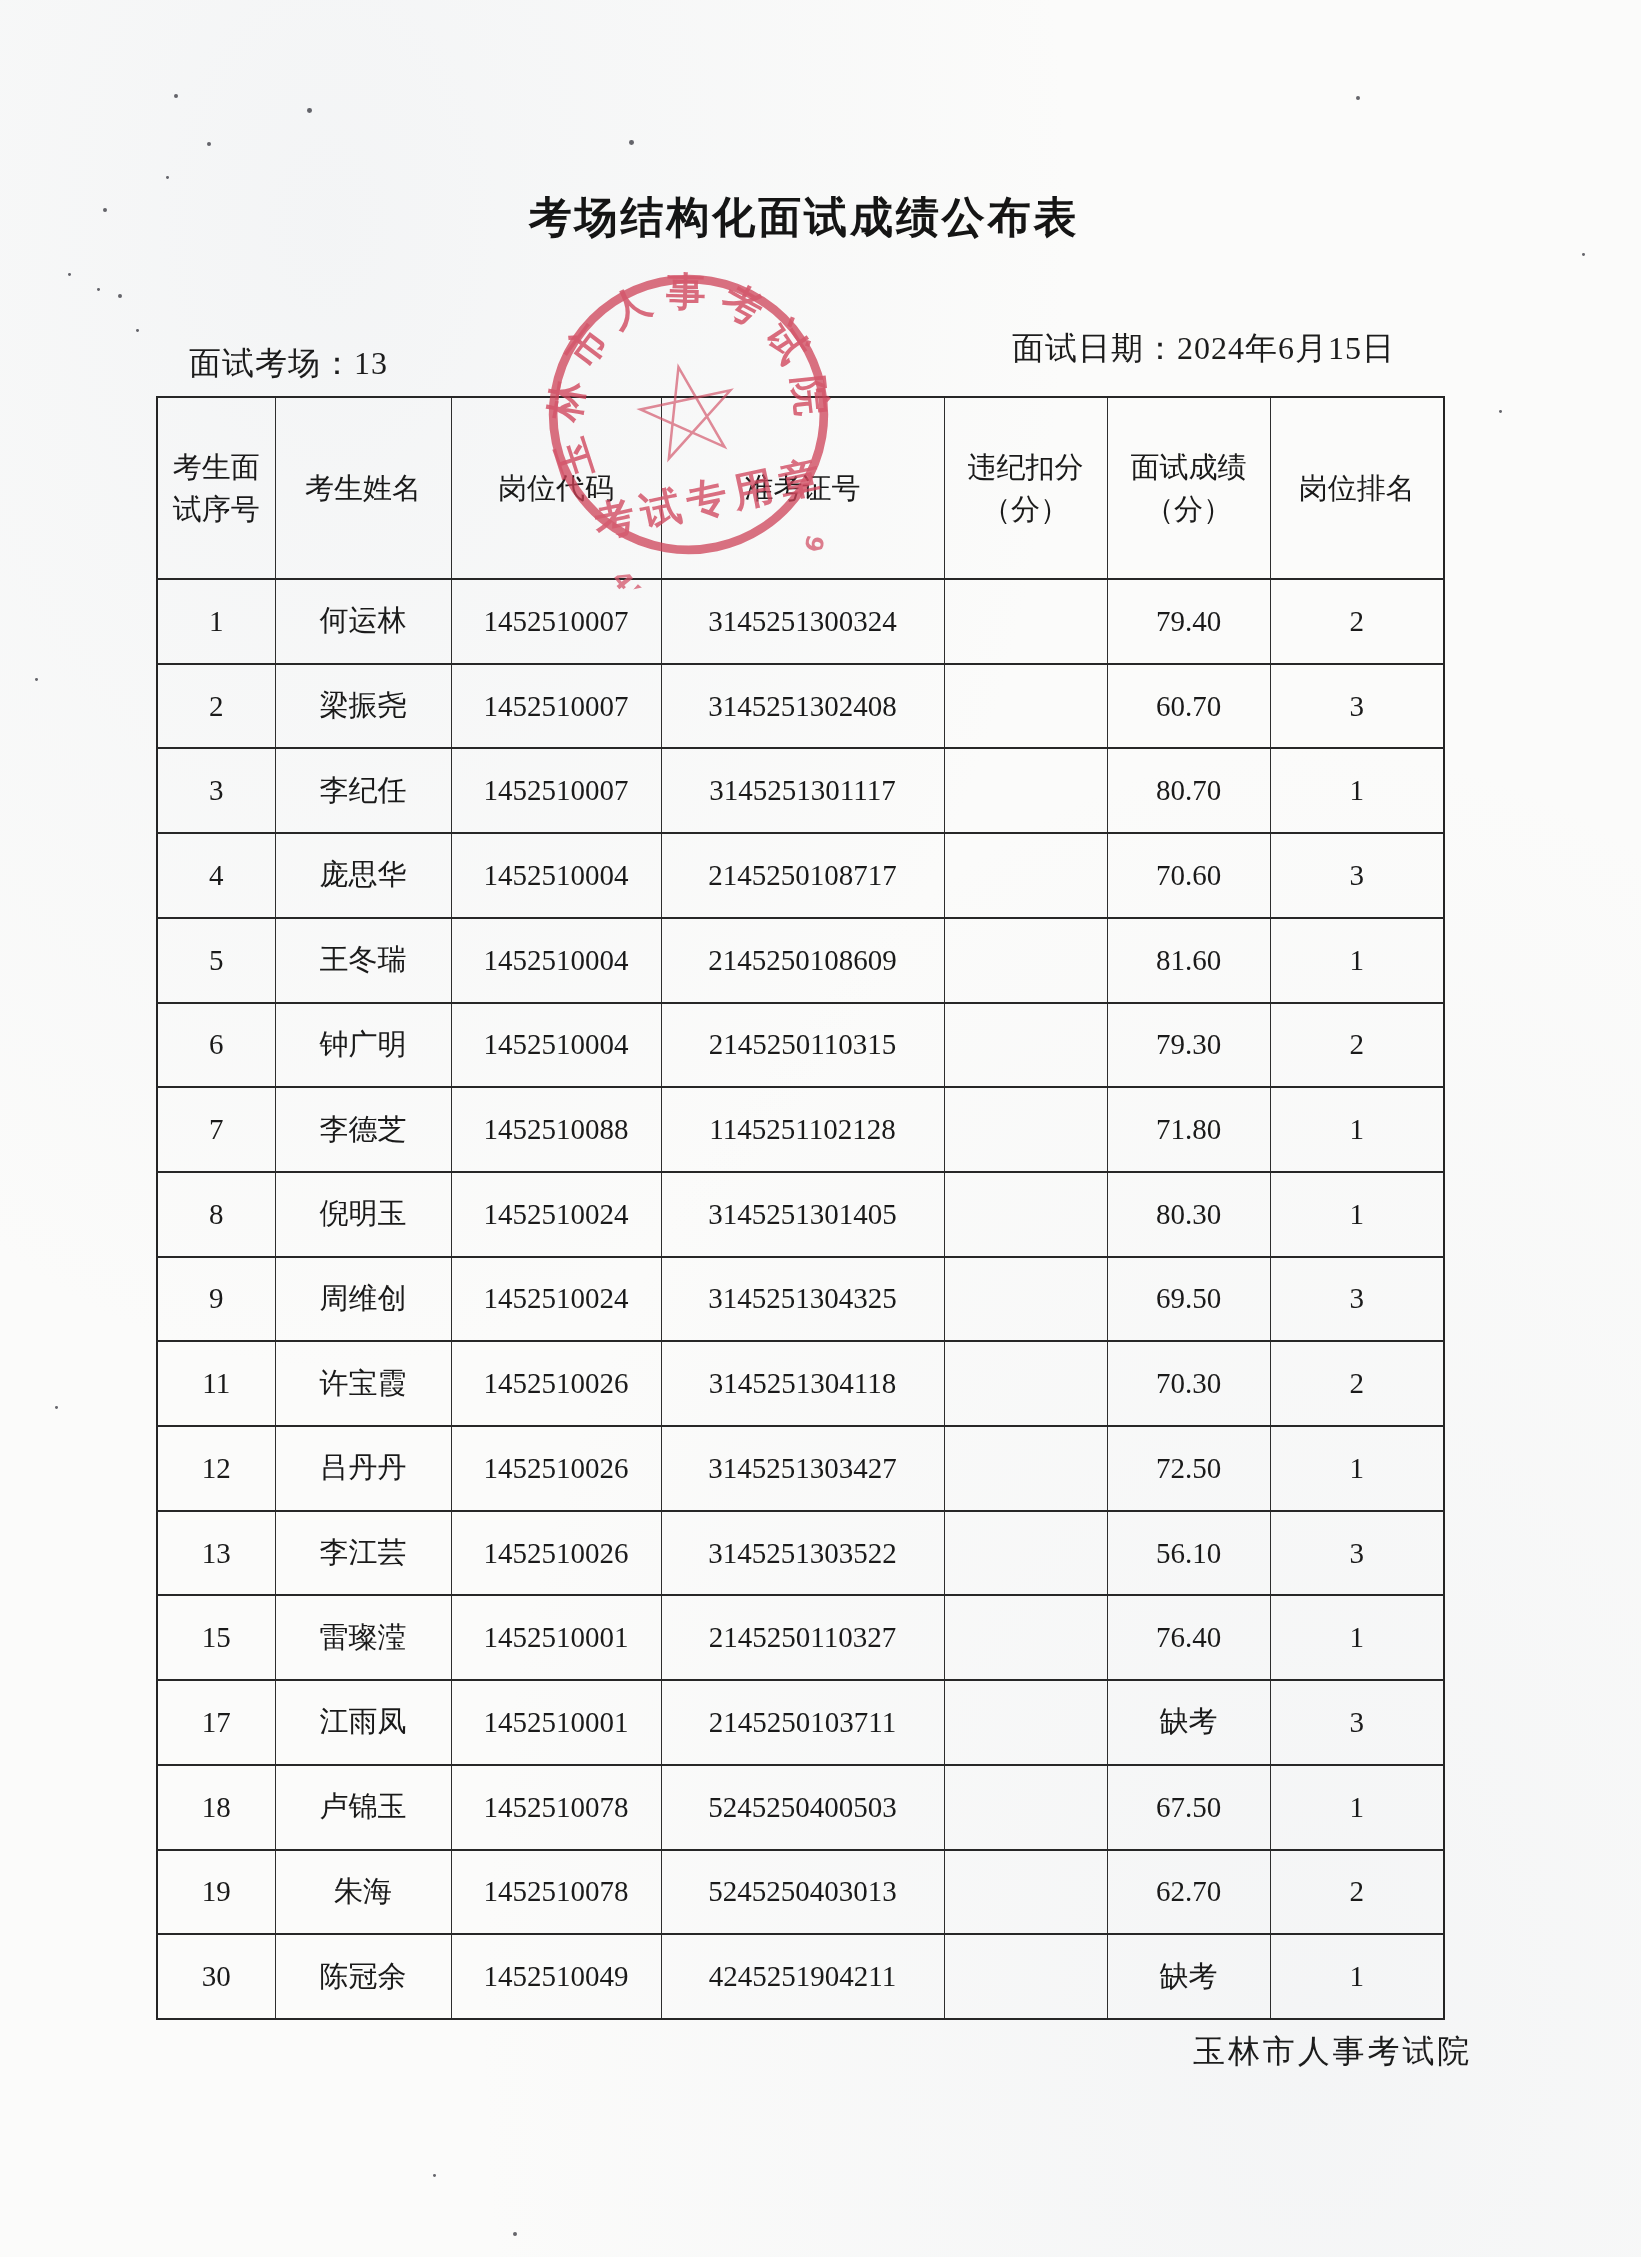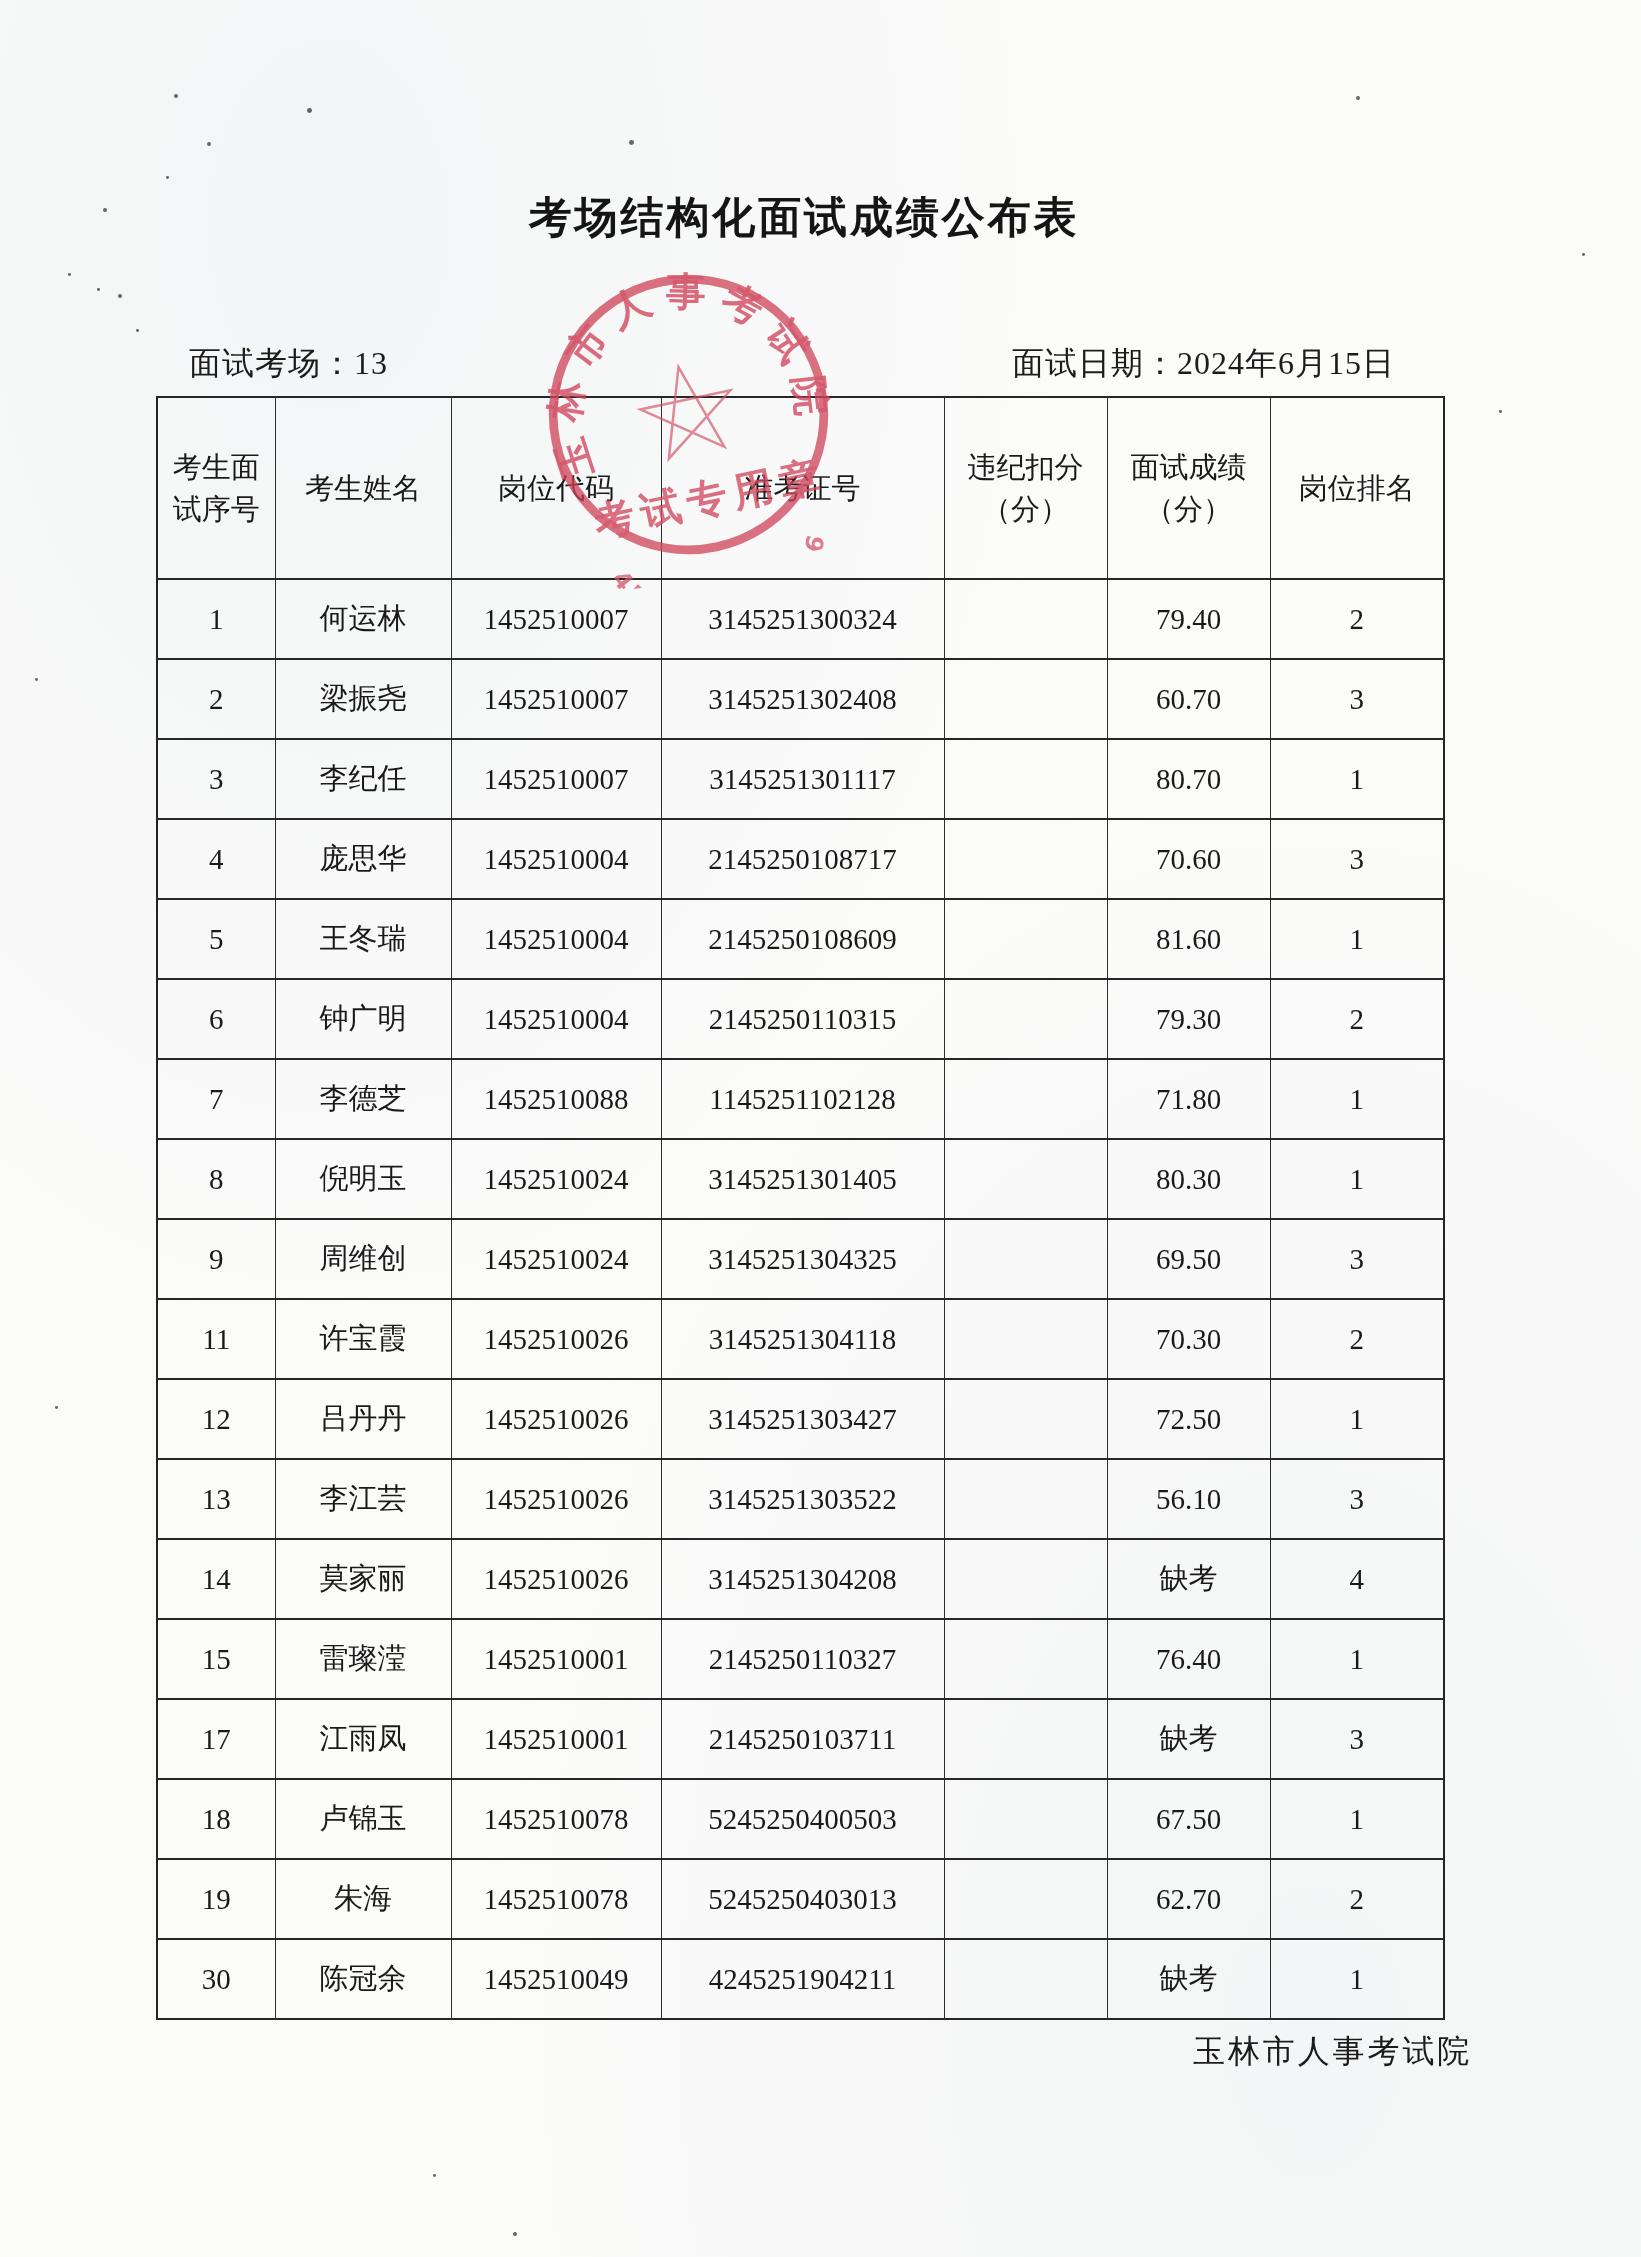--- a/index.html
+++ b/index.html
@@ -12,21 +12,21 @@
     font-family:"Liberation Serif","DejaVu Serif",serif;
     color:#1c1c1c;
   }
   .page-title{
     position:absolute;top:189px;left:0;right:0;
     text-align:center;transform:translateX(-16.4px);
     font-family:"DejaVu Sans","Liberation Sans",sans-serif;
     font-size:43px;font-weight:700;letter-spacing:2.9px;color:#151515;
   }
   .meta-room{position:absolute;top:342px;left:189px;font-size:32px;letter-spacing:1px;text-align:center;}
-  .meta-date{position:absolute;top:342px;left:1012px;font-size:32px;letter-spacing:1px;}
+  .meta-date{position:absolute;top:327px;left:1012px;font-size:32px;letter-spacing:1px;}
   table.score{
     position:absolute;left:156px;top:396px;width:1287px;height:1624px;
     border-collapse:collapse;table-layout:fixed;
   }
   table.score th, table.score td{
     border-left:1.9px solid #2e2e2e;border-right:1.9px solid #2e2e2e;
     border-top:2.9px solid #272727;border-bottom:2.9px solid #272727;
     text-align:center;vertical-align:middle;
     font-size:29px;font-weight:400;color:#1a1a1a;
     padding:0 3.9px;overflow:hidden;
@@ -174,29 +174,20 @@
         <td>1</td>
       </tr>
       <tr>
         <td>13</td>
         <td>李江芸</td>
         <td>1452510026</td>
         <td>3145251303522</td>
         <td></td>
         <td>56.10</td>
         <td>3</td>
-      </tr>
-      <tr>
-        <td>14</td>
-        <td>莫家丽</td>
-        <td>1452510026</td>
-        <td>3145251304208</td>
-        <td></td>
-        <td>缺考</td>
-        <td>4</td>
       </tr>
       <tr>
         <td>15</td>
         <td>雷璨滢</td>
         <td>1452510001</td>
         <td>2145250110327</td>
         <td></td>
         <td>76.40</td>
         <td>1</td>
       </tr>

